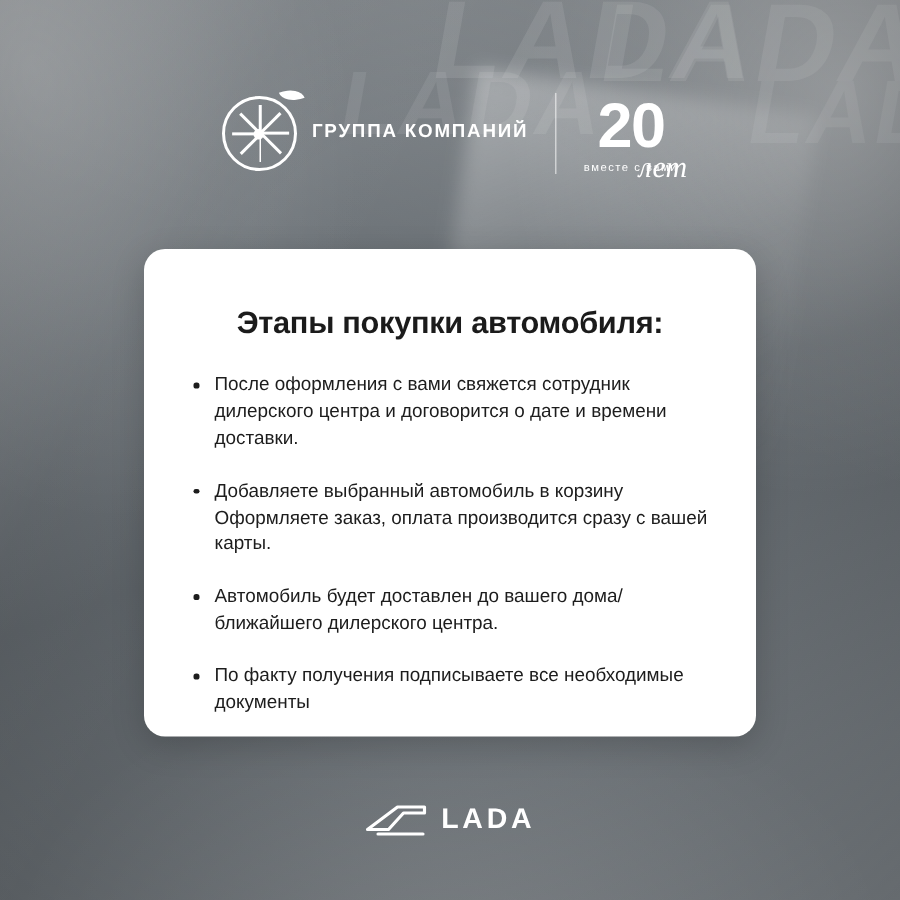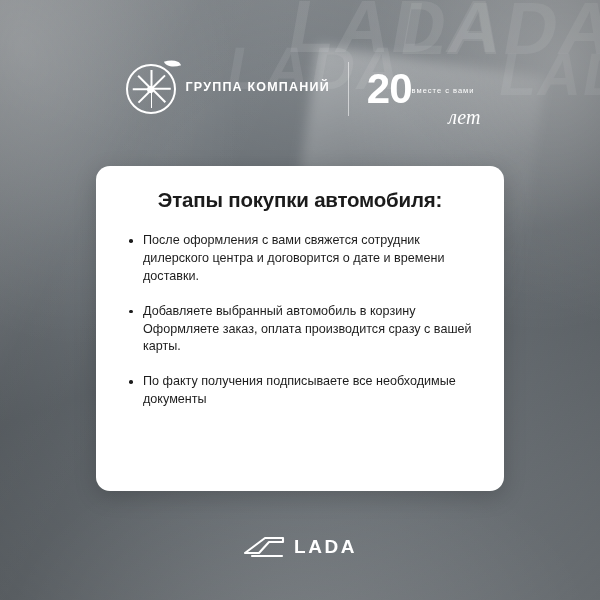--- a/index.html
+++ b/index.html
@@ -131,21 +131,21 @@
     letter-spacing: -0.5px;
   }
   .divider-v {
     width: 1px;
     height: 54px;
     background: rgba(255,255,255,0.55);
   }
   .anniv {
     position: relative;
     display: flex;
-    flex-direction: row;
+    flex-direction: column;
     align-items: center;
     color: #ffffff;
   }
   .anniv-num {
     font-size: 42px;
     font-weight: bold;
     letter-spacing: -1px;
     line-height: 1;
   }
   .anniv-let {
@@ -165,21 +165,21 @@
 
   
   .card {
     position: absolute;
     left: 96px; top: 166px;
     width: 408px; height: 325px;
     background: #ffffff;
     border-radius: 14px;
     box-shadow: 0 6px 22px rgba(0,0,0,0.18);
     box-sizing: border-box;
-    padding: 22px 30px 18px 30px;
+    padding: 38px 30px 18px 30px;
   }
   .card-title {
     font-size: 20.5px;
     font-weight: bold;
     color: #1b1b1b;
     text-align: center;
     margin: 0 0 20px 0;
     letter-spacing: -0.2px;
   }
   ul.steps {
@@ -272,20 +272,21 @@
       <div class="anniv-sub">вместе с вами</div>
     </div>
 
   </div>
 
   <div class="card">
     <h1 class="card-title">Этапы покупки автомобиля:</h1>
     <ul class="steps">
       <li>После оформления с вами свяжется сотрудник дилерского центра и договорится о дате и времени доставки.</li>
       <li>Добавляете выбранный автомобиль в корзину Оформляете заказ, оплата производится сразу с вашей карты.</li>
+      <li>Автомобиль будет доставлен до вашего дома/ ближайшего дилерского центра.</li>
       <li>По факту получения подписываете все необходимые документы</li>
     </ul>
   </div>
 
   <div class="footer">
     <div class="lada-boat">
       <svg width="42" height="26" viewBox="0 0 42 26" aria-hidden="true">
         <path d="M2 19 L22 4 L40 4 L40 8 L26 8 L16 19 Z" fill="none" stroke="#ffffff" stroke-width="2.1" stroke-linejoin="round"></path>
         <path d="M9 22 L39 22" stroke="#ffffff" stroke-width="2.1" stroke-linecap="round"></path>
       </svg>

